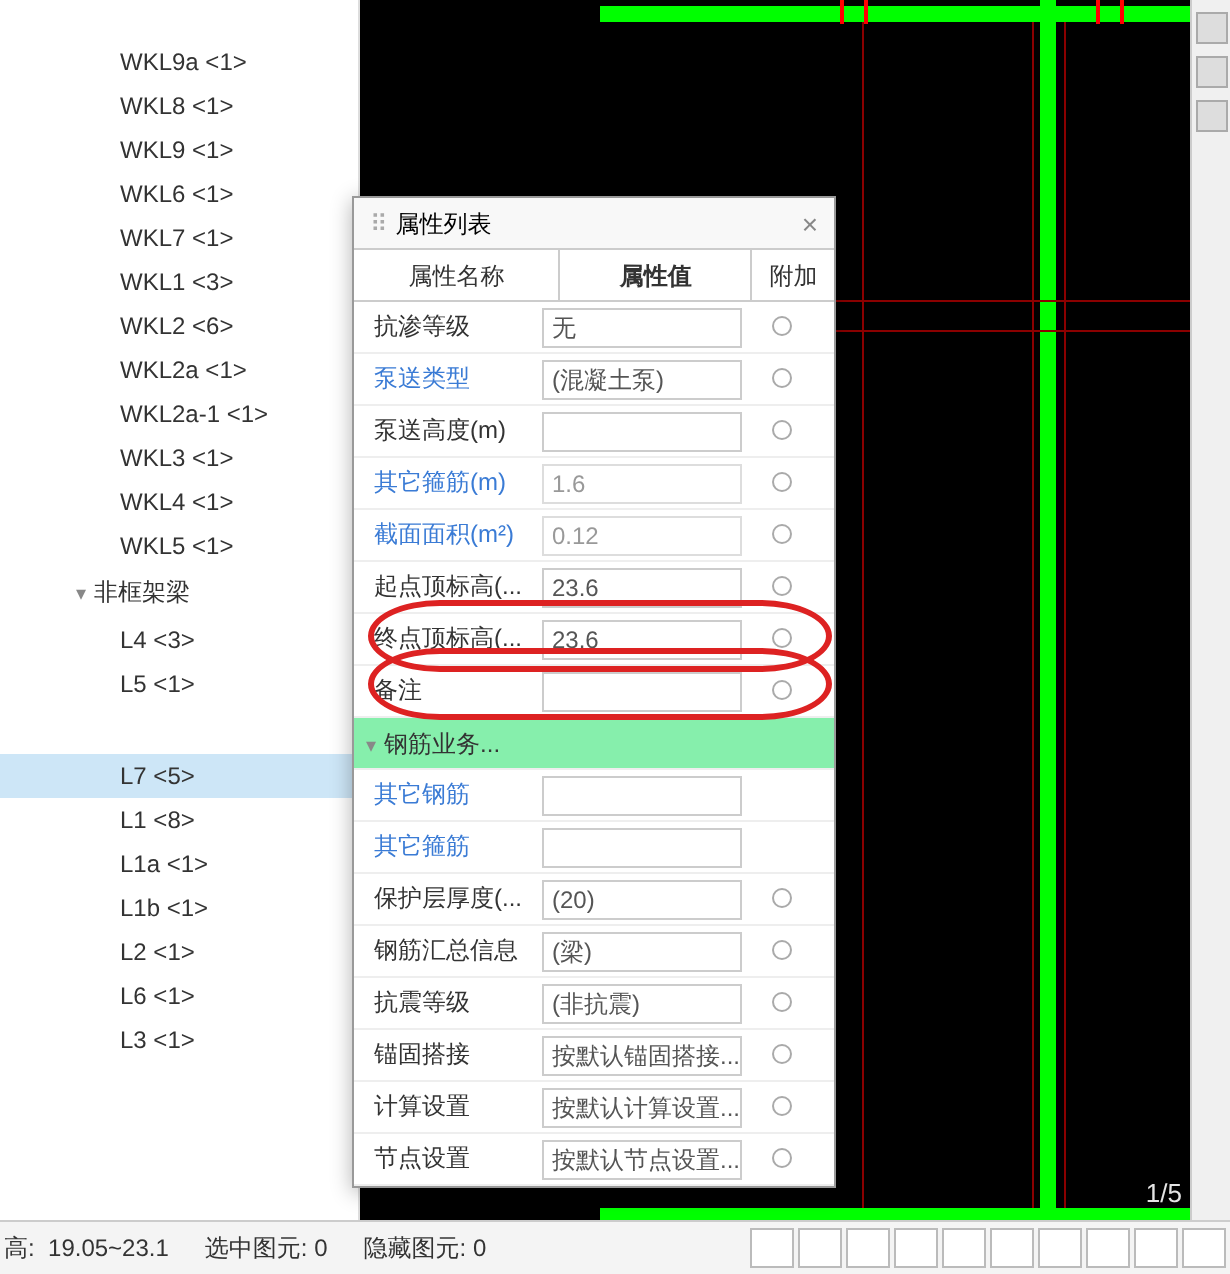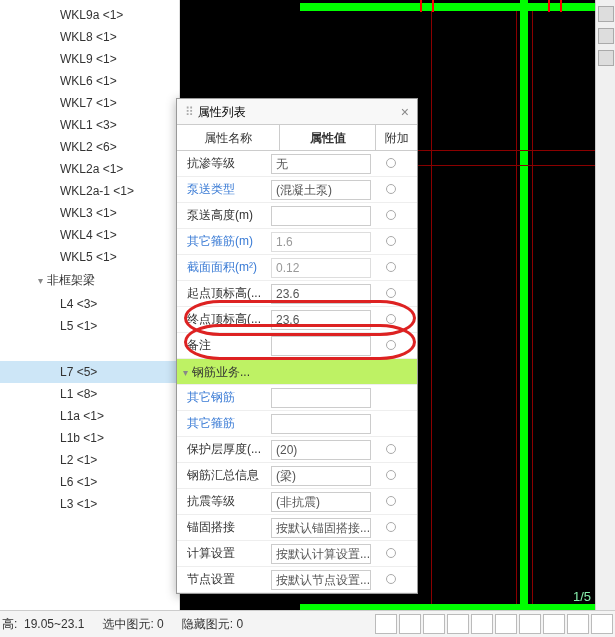--- a/index.html
+++ b/index.html
@@ -1,30 +1,30 @@
 <!DOCTYPE html>
 <html><head>
 <meta charset="utf-8">
 <style>
 * { box-sizing: border-box; margin: 0; padding: 0; font-family: "Microsoft YaHei", Arial, sans-serif; font-size: 12px; }
 body { width: 615px; height: 637px; overflow: hidden; background: #f5f5f5; position: relative; }
 
-.tree-panel { position: absolute; left: 0; top: 0; width: 180px; height: 610px; background: #fff; border-right: 1px solid #ddd; overflow-y: auto; padding-top: 4px; }
+.tree-panel { position: absolute; left: 0; top: 0; width: 180px; height: 610px; background: #fff; border-right: 1px solid #ddd; overflow-y: auto; padding-top: 20px; }
 .tree-item { padding: 4px 4px 4px 60px; cursor: pointer; color: #333; white-space: nowrap; }
 .tree-group { padding: 4px 4px 4px 38px; color: #333; cursor: pointer; }
 .tree-group::before { content: "▾"; color: #888; margin-right: 4px; font-size: 10px; }
 .tree-item.selected { background: #cde6f7; margin-top: 24px; }
 
 .canvas-area { position: absolute; left: 180px; top: 0; width: 435px; height: 610px; background: #000; }
 .green-h { position: absolute; background: #00ff00; height: 8px; }
 .green-v { position: absolute; background: #00ff00; width: 8px; }
 .red-tick { position: absolute; background: #ff0000; width: 2px; height: 12px; }
 .red-line-v { position: absolute; background: #8b0000; width: 1px; }
 .red-line-h { position: absolute; background: #8b0000; height: 1px; }
-.scale-label { position: absolute; color: #86efac; font-size: 13px; }
+.scale-label { position: absolute; color: #e5e5e5; font-size: 13px; }
 
 .side-strip { position: absolute; right: 0; top: 0; width: 20px; height: 610px; background: #f0f0f0; border-left: 1px solid #ccc; }
 .side-icon { width: 16px; height: 16px; margin: 6px auto; background: #ddd; border: 1px solid #aaa; display:block; }
 
 .prop-panel { position: absolute; left: 176px; top: 98px; width: 242px; background: #fff; border: 1px solid #999; box-shadow: 0 2px 10px rgba(0,0,0,0.3); z-index: 10; }
 .prop-title { height: 26px; line-height: 26px; padding: 0 8px; border-bottom: 1px solid #ccc; background: #f8f8f8; display: flex; align-items: center; }
 .prop-title .grip { color: #aaa; letter-spacing: -2px; margin-right: 6px; }
 .prop-title .close { margin-left: auto; color: #888; cursor: pointer; font-size: 14px; }
 .prop-header { display: flex; border-bottom: 1px solid #ccc; height: 26px; }
 .prop-header > div { line-height: 26px; text-align: center; border-right: 1px solid #ccc; color: #333; }
@@ -32,21 +32,21 @@
 .ph-name { width: 112px; }
 .ph-value { width: 104px; font-weight: bold; }
 .ph-extra { width: 44px; }
 .prop-row { display: flex; height: 26px; border-bottom: 1px solid #eee; align-items: center; }
 .prop-row .pname { width: 92px; padding-left: 10px; color: #333; white-space: nowrap; overflow: hidden; }
 .prop-row .pname.link { color: #3a7bd5; }
 .prop-row .pvalue { width: 100px; height: 20px; border: 1px solid #ccc; padding: 0 4px; line-height: 18px; color: #555; background: #fff; margin-left: 2px; white-space: nowrap; overflow: hidden; }
 .prop-row .pvalue.readonly { color: #999; border-color: #ddd; }
 .prop-row .pradio { width: 40px; text-align: center; }
 .prop-row .pradio span { display:inline-block; width:10px; height:10px; border:1px solid #aaa; border-radius:50%; background:#fff; }
-.prop-group { height: 26px; line-height: 26px; padding-left: 6px; border-bottom: 1px solid #eee; background: #bef264; color: #333; }
+.prop-group { height: 26px; line-height: 26px; padding-left: 6px; border-bottom: 1px solid #eee; background: #86efac; color: #333; }
 .prop-group::before { content: "▾"; color: #888; margin-right: 4px; font-size: 10px; }
 
 .red-anno { position: absolute; border: 3px solid #dd2222; border-radius: 40px/20px; z-index: 20; pointer-events: none; }
 .red-anno.top { left: 184px; top: 300px; width: 232px; height: 36px; }
 .red-anno.bot { left: 184px; top: 324px; width: 232px; height: 36px; }
 
 .status-bar { position: absolute; left: 0; bottom: 0; width: 615px; height: 27px; background: #f4f4f4; border-top: 1px solid #ccc; display: flex; align-items: center; padding: 0 2px; gap: 18px; color: #333; }
 .status-bar .icons { margin-left: auto; display: flex; gap: 2px; }
 .status-bar .sicon { width: 22px; height: 20px; border: 1px solid #bbb; background: #fff; }
 </style>

